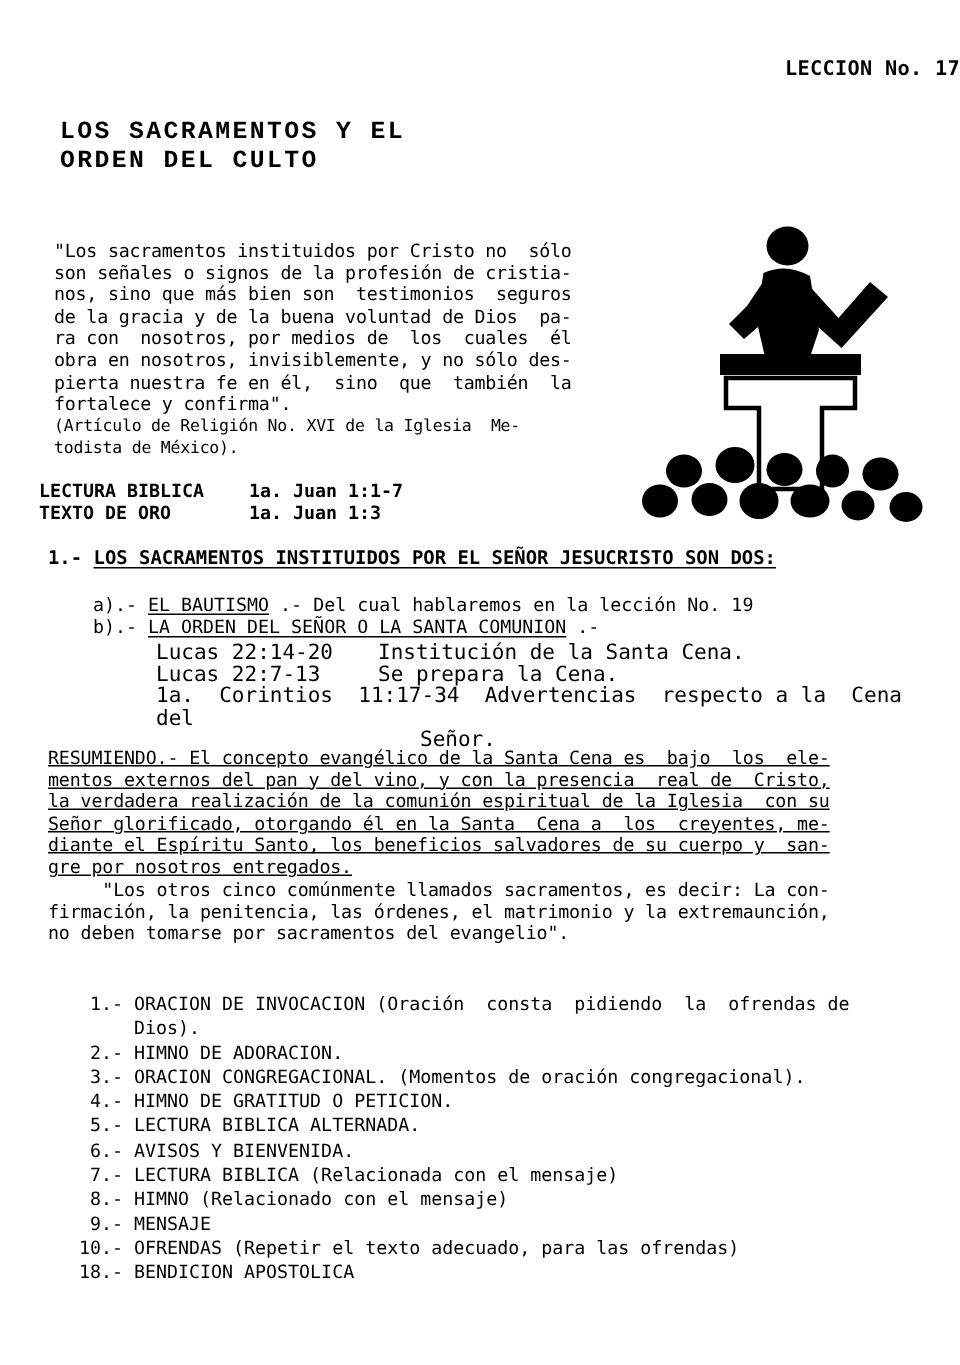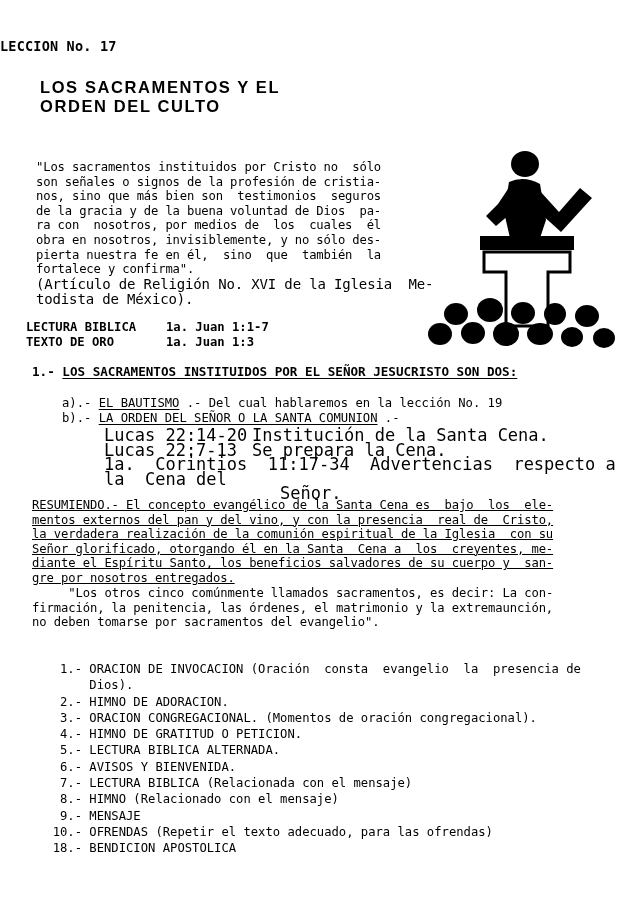--- a/index.html
+++ b/index.html
@@ -19,31 +19,31 @@
     background: #ffffff;
     overflow: hidden;
   }
 
   
   .lesson-no {
     position: absolute;
     top: 38px;
     left: 0;
     width: 640px;
-    text-align: left;
+    text-align: right;
     font-family: "DejaVu Sans Mono", monospace;
     font-size: 13.5px;
     letter-spacing: 0.2px;
     font-weight: 700;
   }
   .doc-title {
     position: absolute;
     top: 78px;
     left: 40px;
-    font-family: Liberation Sans, sans-serif;
+    font-family: Liberation Mono, monospace;
     font-weight: 700;
     font-size: 16.5px;
     line-height: 19px;
     letter-spacing: 1.6px;
     white-space: pre;
   }
 
   
   .quote-block {
     position: absolute;
@@ -53,21 +53,21 @@
     font-size: 12.2px;
     line-height: 14.6px;
     letter-spacing: -0.15px;
     white-space: pre-wrap;
   }
   .quote-source {
     position: absolute;
     top: 277px;
     left: 36px;
     width: 398px;
-    font-size: 14px;
+    font-size: 11px;
     line-height: 14.6px;
     letter-spacing: -0.15px;
     white-space: pre-wrap;
   }
 
   
   .refs {
     position: absolute;
     top: 320px;
     left: 26px;
@@ -98,21 +98,21 @@
     line-height: 14.6px;
     white-space: pre;
   }
   .sub-items .ul { text-decoration: underline; text-underline-offset: 2px; }
 
   .verse-table {
     position: absolute;
     top: 428px;
     left: 104px;
     width: 516px;
-    font-size: 17px;
+    font-size: 14px;
     line-height: 14.6px;
   }
   .verse-row { display: block; white-space: pre; }
   .verse-ref { display: inline-block; width: 148px; }
   .verse-long { white-space: pre-wrap; display: block; }
   .verse-cont { display: block; white-space: pre; padding-left: 176px; }
 
   
   .resumiendo {
     position: absolute;
@@ -246,21 +246,21 @@
 la verdadera realización de la comunión espiritual de la Iglesia  con su
 Señor glorificado, otorgando él en la Santa  Cena a  los  creyentes, me-
 diante el Espíritu Santo, los beneficios salvadores de su cuerpo y  san-
 gre por nosotros entregados.</div>
   <div class="quote2">     "Los otros cinco comúnmente llamados sacramentos, es decir: La con-
 firmación, la penitencia, las órdenes, el matrimonio y la extremaunción,
 no deben tomarse por sacramentos del evangelio".</div>
 
 
   <div class="order-list">
-    <span class="order-item"><span class="order-num">1.-</span> <span class="order-txt">ORACION DE INVOCACION (Oración  consta  evangelio  la  presencia de
+    <span class="order-item"><span class="order-num">1.-</span> <span class="order-txt">ORACION DE INVOCACION (Oración  consta  pidiendo  la  ofrendas de
 Dios).</span></span>
     <span class="order-item"><span class="order-num">2.-</span> <span class="order-txt">HIMNO DE ADORACION.</span></span>
     <span class="order-item"><span class="order-num">3.-</span> <span class="order-txt">ORACION CONGREGACIONAL. (Momentos de oración congregacional).</span></span>
     <span class="order-item"><span class="order-num">4.-</span> <span class="order-txt">HIMNO DE GRATITUD O PETICION.</span></span>
     <span class="order-item"><span class="order-num">5.-</span> <span class="order-txt">LECTURA BIBLICA ALTERNADA.</span></span>
     <span class="order-item"><span class="order-num">6.-</span> <span class="order-txt">AVISOS Y BIENVENIDA.</span></span>
     <span class="order-item"><span class="order-num">7.-</span> <span class="order-txt">LECTURA BIBLICA (Relacionada con el mensaje)</span></span>
     <span class="order-item"><span class="order-num">8.-</span> <span class="order-txt">HIMNO (Relacionado con el mensaje)</span></span>
     <span class="order-item"><span class="order-num">9.-</span> <span class="order-txt">MENSAJE</span></span>
     <span class="order-item"><span class="order-num">10.-</span> <span class="order-txt">OFRENDAS (Repetir el texto adecuado, para las ofrendas)</span></span>

